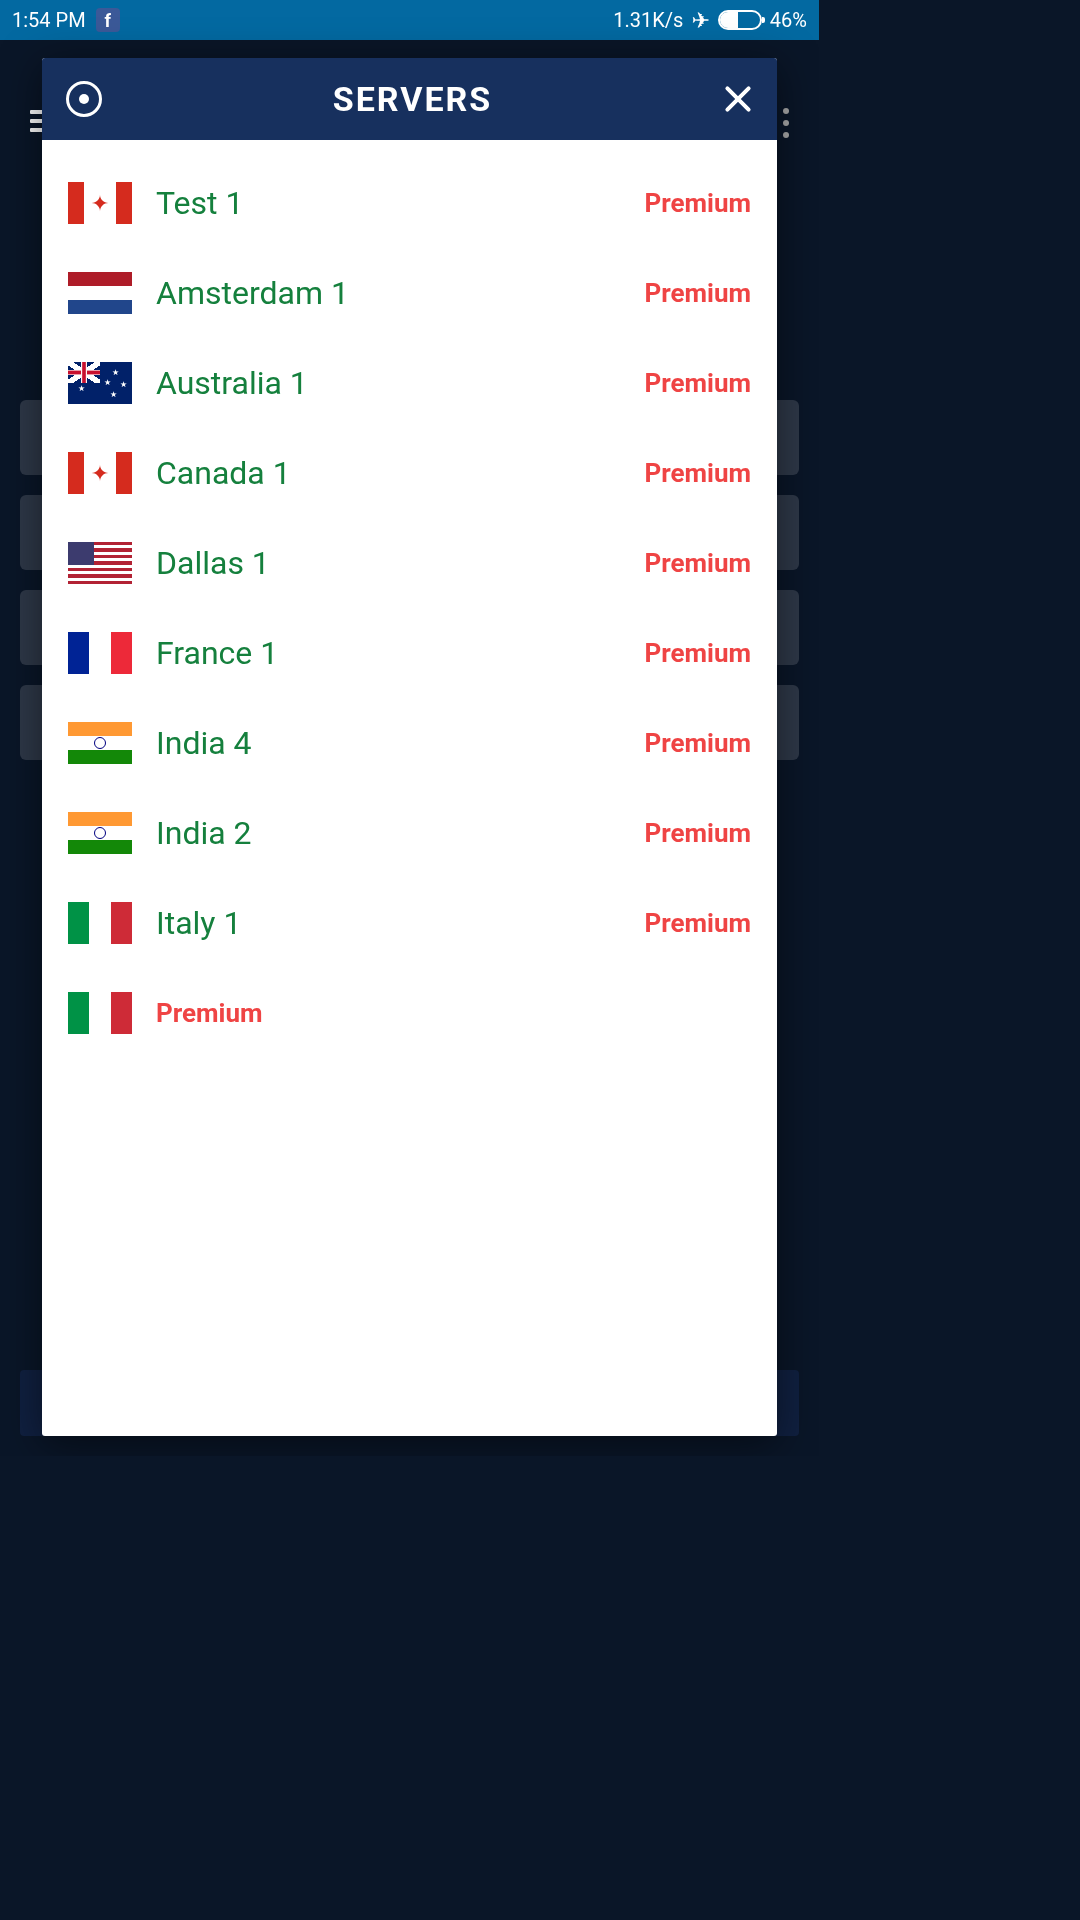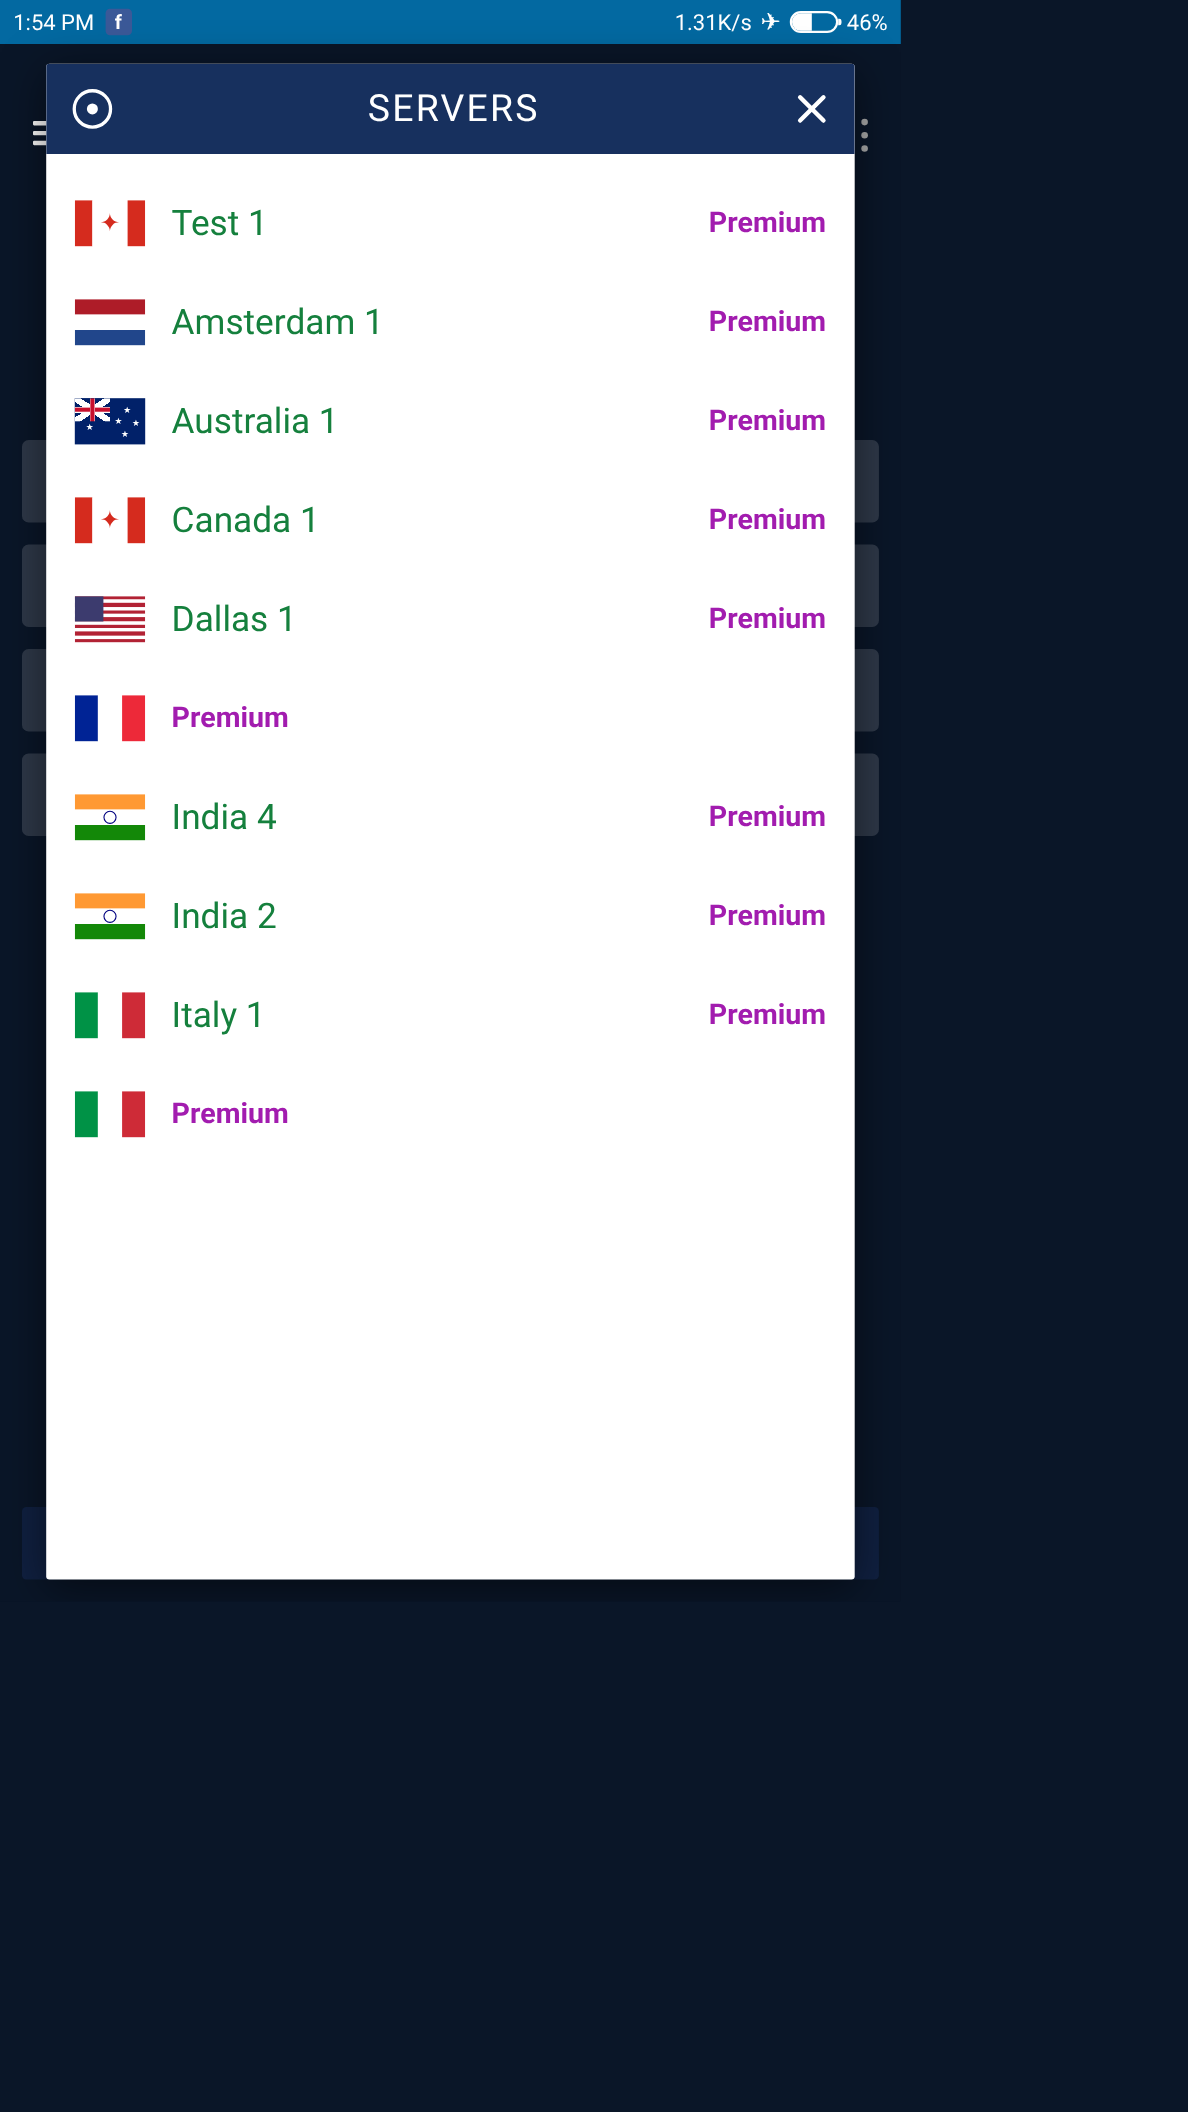--- a/index.html
+++ b/index.html
@@ -107,21 +107,21 @@
       display: flex; align-items: center; justify-content: center;
     }
     .location-icon::after {
       content: '';
       width: 10px; height: 10px;
       background: #fff; border-radius: 50%;
     }
     .modal-title {
       color: #fff;
       font-size: 34px;
-      font-weight: 400;
+      font-weight: 700;
       letter-spacing: 2px;
     }
     .close-icon {
       width: 30px; height: 30px;
       position: relative;
       cursor: pointer;
     }
     .close-icon::before, .close-icon::after {
       content: '';
       position: absolute;
@@ -151,21 +151,21 @@
       overflow: hidden;
     }
     .server-name {
       flex: 1;
       font-size: 32px;
       color: #15803d;
       font-weight: 400;
     }
     .premium-badge {
       font-size: 26px;
-      color: #a21caf;
+      color: #ef4444;
       font-weight: 700;
     }
     
     .flag-ca { display: flex; }
     .flag-ca .red-l, .flag-ca .red-r { width: 16px; background: #d52b1e; }
     .flag-ca .white { flex: 1; background: #fff; display: flex; align-items: center; justify-content: center; color: #d52b1e; font-size: 22px; }
     
     .flag-nl { display: flex; flex-direction: column; }
     .flag-nl .s1 { flex: 1; background: #ae1c28; }
     .flag-nl .s2 { flex: 1; background: #fff; }
@@ -312,20 +312,21 @@
         <span class="premium-badge">Premium</span>
       </div>
       <div class="server-item">
         <span>
           <div class="flag flag-fr">
             <div class="s1"></div>
             <div class="s2"></div>
             <div class="s3"></div>
           </div>
         </span>
+        <span class="server-name">France 1</span>
         <span class="premium-badge">Premium</span>
       </div>
       <div class="server-item">
         <span>
           <div class="flag flag-in">
             <div class="s1"></div>
             <div class="s2">
               <div class="chakra"></div>
             </div>
             <div class="s3"></div>

